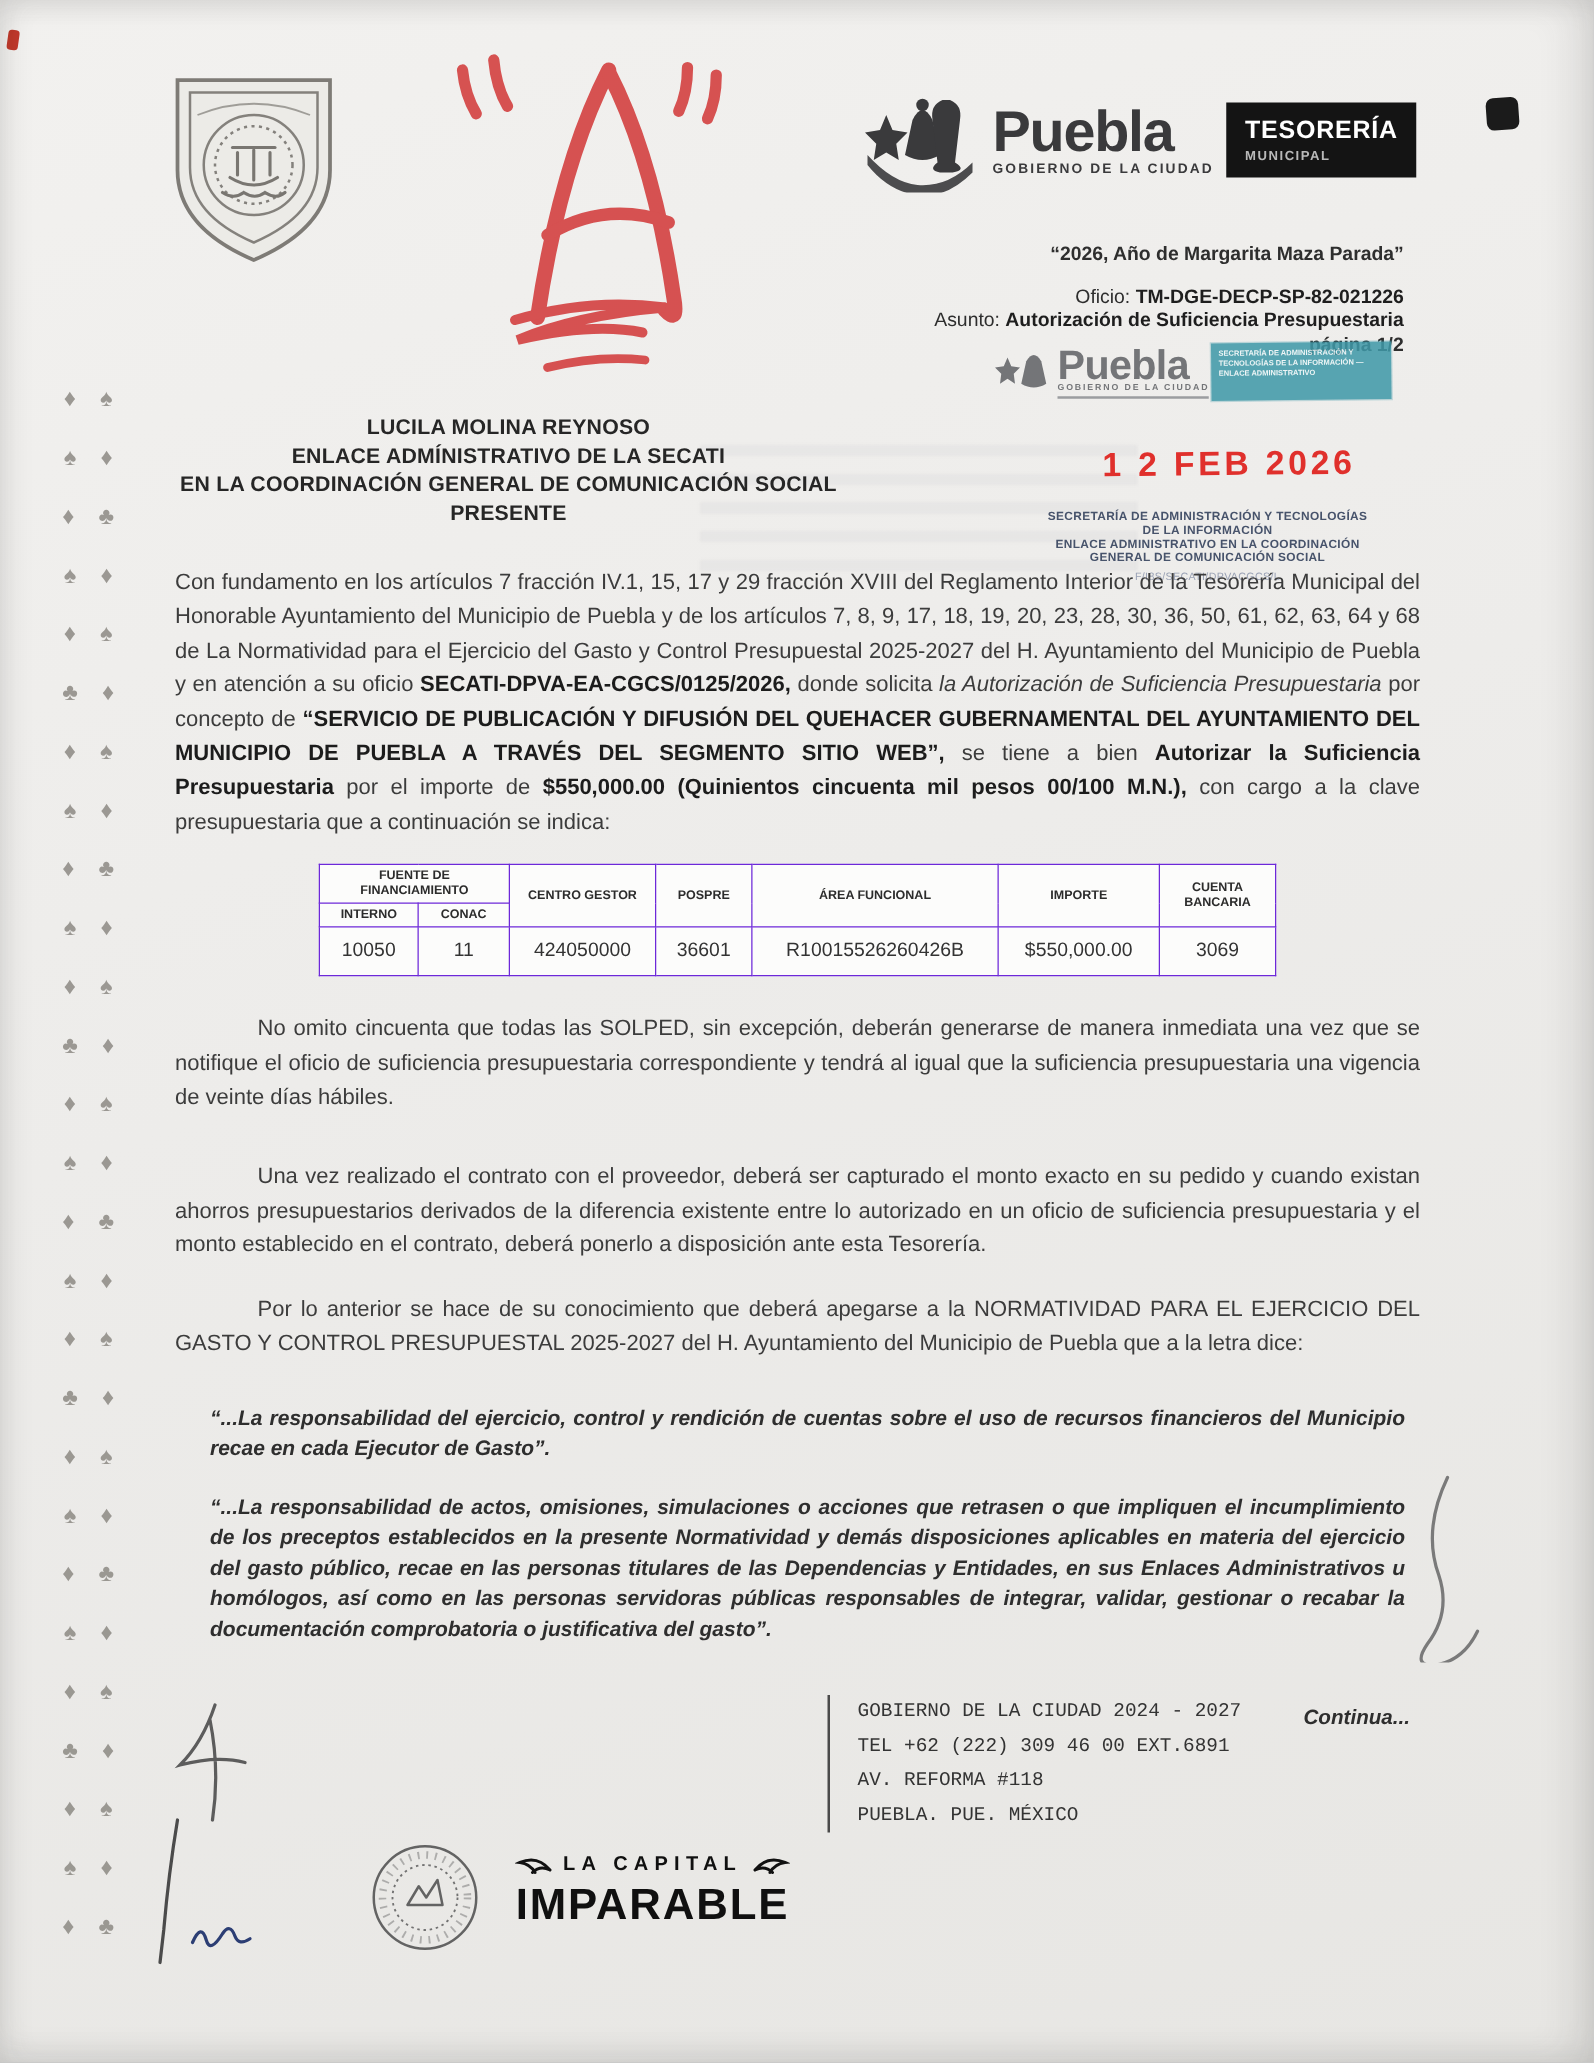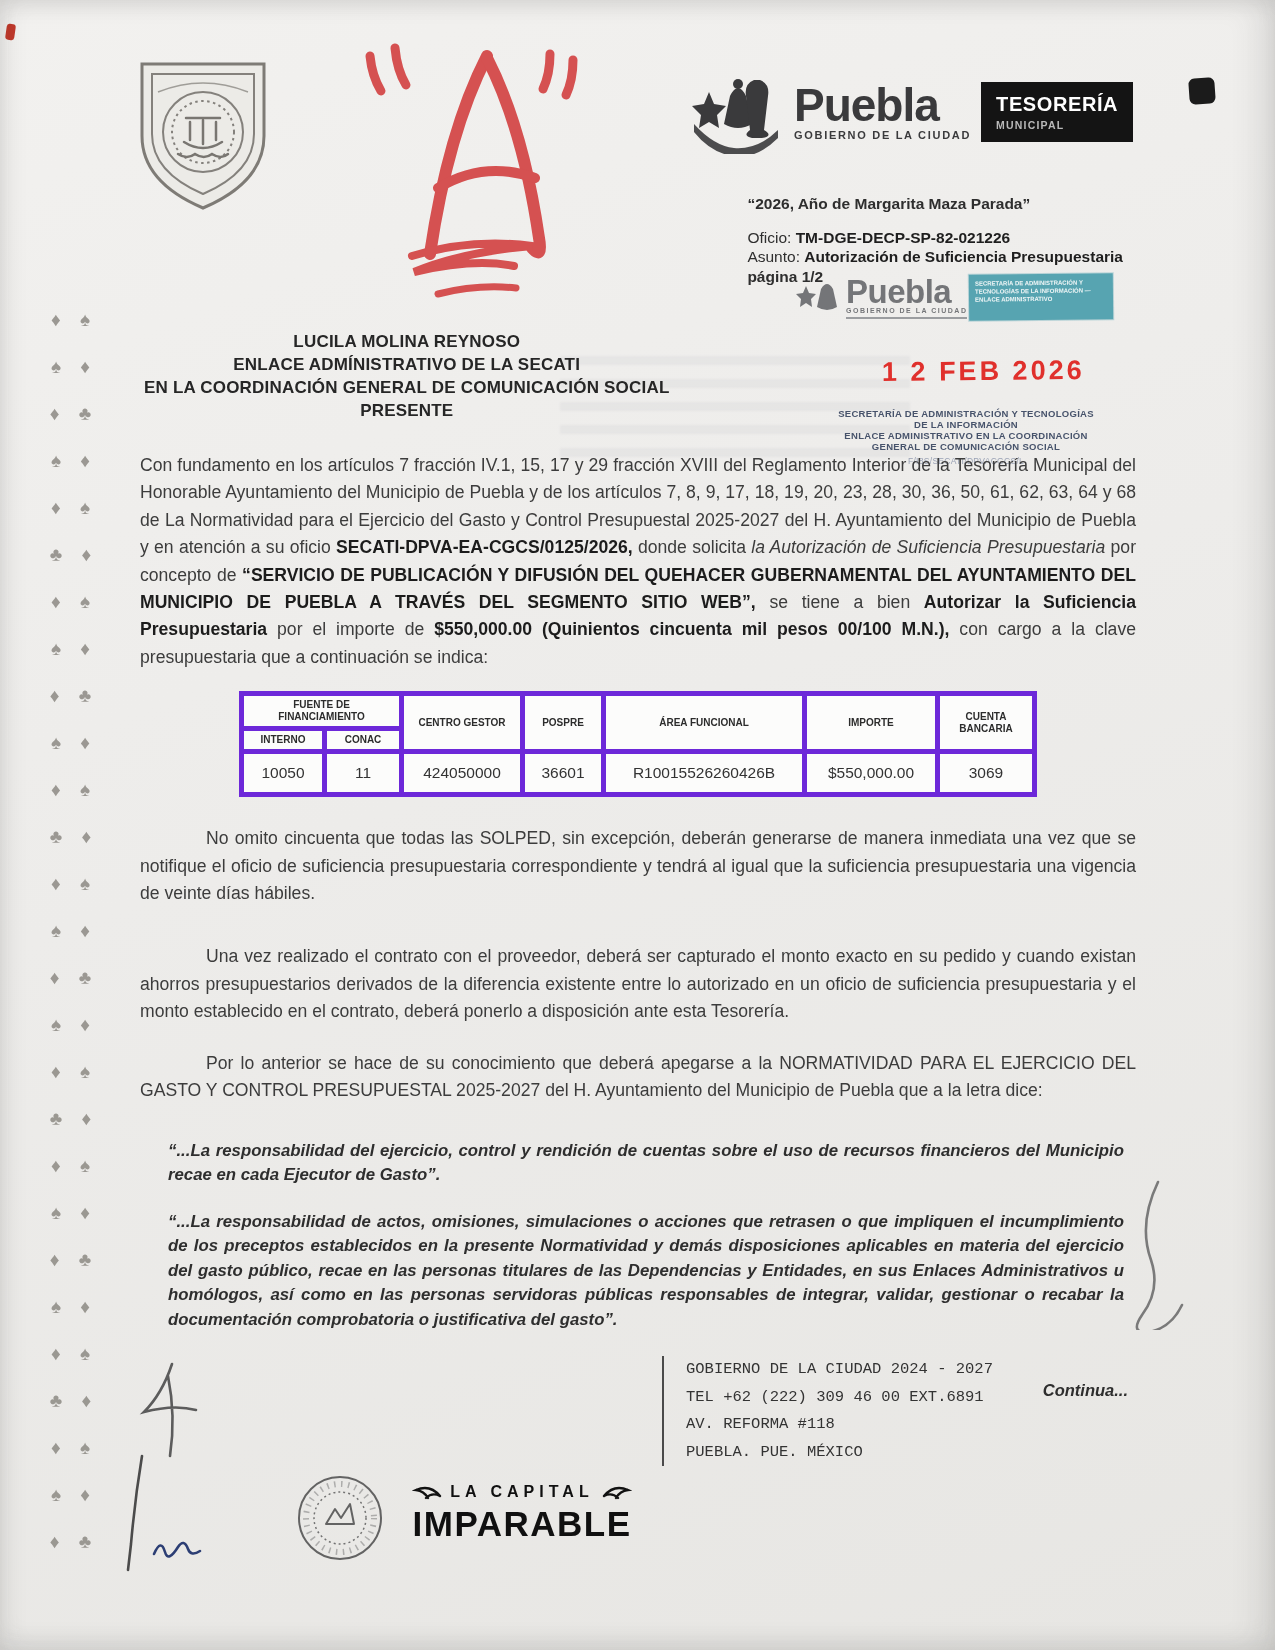--- a/index.html
+++ b/index.html
@@ -31,21 +31,21 @@
   
   .brand{position:absolute;left:686px;top:70px;display:flex;align-items:center;}
   .brand-text{margin-left:8px;}
   .brand-name{font-size:46px;font-weight:bold;color:#3a3a3c;letter-spacing:-1px;line-height:44px;}
   .brand-tagline{font-size:11px;font-weight:bold;color:#3a3a3c;letter-spacing:1.7px;margin-top:2px;}
   .brand-box{background:#141414;color:#fff;padding:11px 15px;margin-left:10px;}
   .brand-box-title{font-size:20px;font-weight:bold;letter-spacing:.6px;}
   .brand-box-sub{font-size:10.5px;color:#b9b9b9;font-weight:bold;letter-spacing:1.2px;margin-top:3px;}
 
   
-  .hdr-meta{position:absolute;right:152px;top:194px;font-size:15.5px;
+  .hdr-meta{position:absolute;right:152px;top:194px;text-align:right;font-size:15.5px;
     line-height:19.5px;color:#2e2e2e;}
   .year-quote{font-weight:bold;margin-bottom:14px;}
   .meta-line b{color:#1e1e1e;}
   .page-num{font-weight:bold;}
 
   
   .stamp2{position:absolute;left:795px;top:274px;display:flex;align-items:center;opacity:.86;}
   .s2-text{margin-left:5px;border-bottom:2px solid #8e9094;padding-bottom:3px;}
   .s2-name{font-size:33px;font-weight:bold;color:#606266;letter-spacing:-.5px;line-height:31px;}
   .s2-sub{font-size:7px;font-weight:bold;color:#606266;letter-spacing:1.5px;}
@@ -69,21 +69,21 @@
     line-height:27.4px;text-align:justify;color:#3c3c3c;}
   .body-text p{margin:0;}
   .body-text b{color:#1c1c1c;}
   .indent{text-indent:66px;}
   .p2{margin-top:28px !important;}
   .p3{margin-top:36px !important;}
   .p4{margin-top:24px !important;}
 
   .budget-table{border-collapse:collapse;margin:20px auto 0;text-align:center;background:#fcfcfb;
     line-height:normal;}
-  .budget-table th,.budget-table td{border:5px solid #6d28d9;padding:3px 8px;}
+  .budget-table th,.budget-table td{border:1px solid #6d28d9;padding:3px 8px;}
   .budget-table th{font-size:10px;line-height:12px;font-weight:bold;color:#2c2c2c;}
   .budget-table td{font-size:15.5px;color:#333;height:32px;}
   .w-int{width:62px}.w-con{width:56px}.w-cg{width:100px}.w-pos{width:60px}
   .w-area{width:180px}.w-imp{width:112px}.w-cta{width:76px}
 
   .quote{font-style:italic;font-weight:bold;font-size:16.8px;line-height:24.6px;
     margin-left:28px !important;width:956px;color:#2e2e2e;}
   .q1{margin-top:34px !important;}
   .q2{margin-top:22px !important;}
   .continua{font-style:italic;font-weight:bold;text-align:right;font-size:16.5px;

